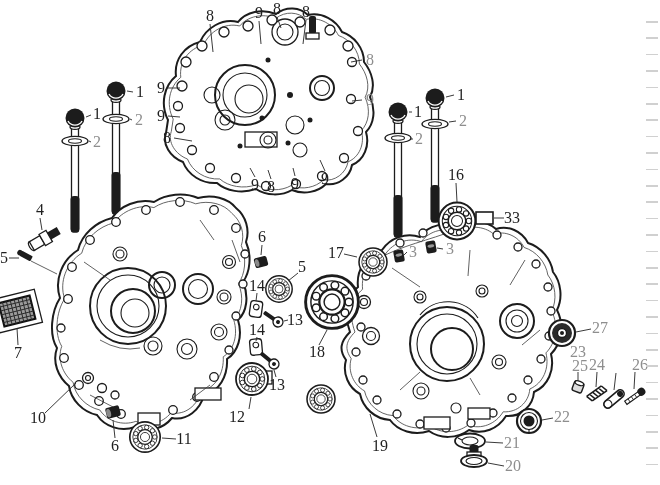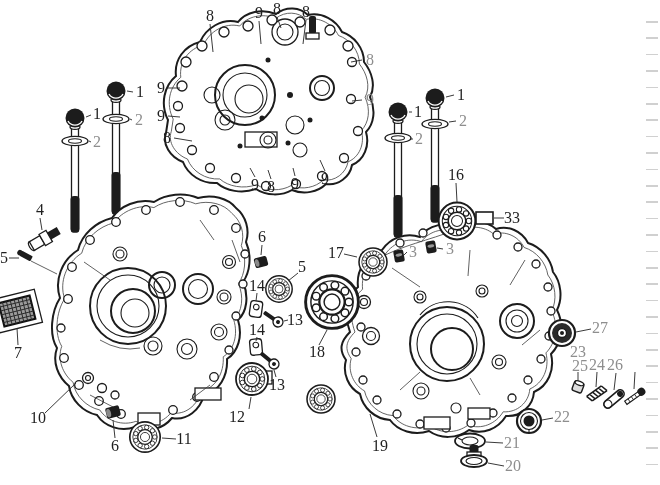--- a/index.html
+++ b/index.html
@@ -472,21 +472,21 @@
       <span class="callout faded" style="left: 413px; top: 252px;">3</span>
       <span class="callout faded" style="left: 450px; top: 249px;">3</span>
       <span class="callout" style="left: 380px; top: 446px;">19</span>
       <span class="callout faded" style="left: 600px; top: 328px;">27</span>
       <span class="callout faded" style="left: 562px; top: 417px;">22</span>
       <span class="callout faded" style="left: 512px; top: 443px;">21</span>
       <span class="callout faded" style="left: 513px; top: 466px;">20</span>
       <span class="callout faded" style="left: 578px; top: 352px;">23</span>
       <span class="callout faded" style="left: 597px; top: 365px;">24</span>
       <span class="callout faded" style="left: 580px; top: 366px;">25</span>
-      <span class="callout faded" style="left: 615px; top: 365px;">26</span>
+      <span class="callout faded" style="left: 640px; top: 365px;">26</span>
     </div>
 
 
 <div class="edge-mark" style="top: 21px; left: 646px; width: 12px; background: rgb(208, 208, 208);"></div>
     <div class="edge-mark" style="top: 37.4px; left: 646px; width: 12px; background: rgb(208, 208, 208);"></div>
     <div class="edge-mark" style="top: 53.8px; left: 646px; width: 12px; background: rgb(208, 208, 208);"></div>
     <div class="edge-mark" style="top: 70.2px; left: 646px; width: 12px; background: rgb(208, 208, 208);"></div>
     <div class="edge-mark" style="top: 86.6px; left: 646px; width: 12px; background: rgb(208, 208, 208);"></div>
     <div class="edge-mark" style="top: 103px; left: 646px; width: 12px; background: rgb(208, 208, 208);"></div>
     <div class="edge-mark" style="top: 119.4px; left: 646px; width: 12px; background: rgb(208, 208, 208);"></div>

